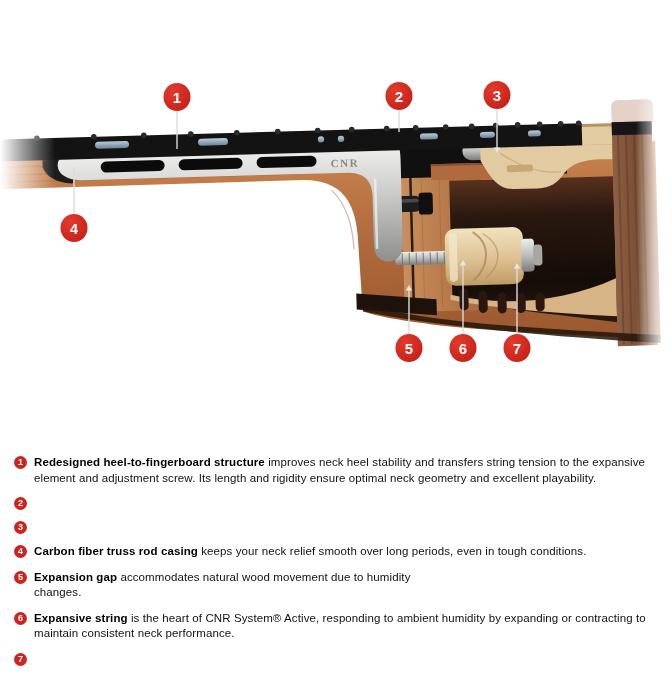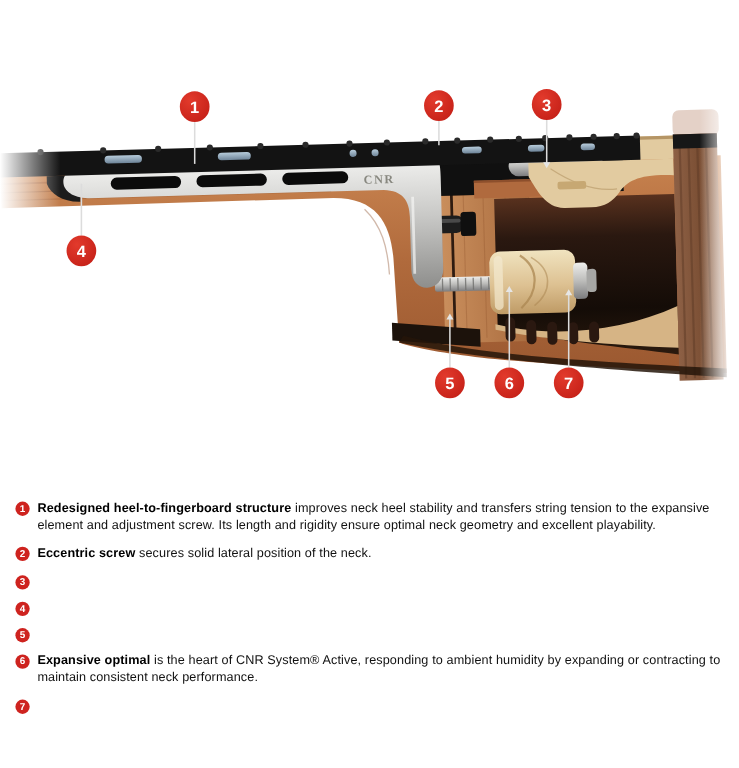--- a/index.html
+++ b/index.html
@@ -268,31 +268,33 @@
 </svg>
 </div>
 
 <div class="legend">
   <div class="legend-item">
     <span class="badge">1</span>
     <p><b>Redesigned heel-to-fingerboard structure</b> <span class="desc">improves neck heel stability and transfers string tension to the expansive element and adjustment screw. Its length and rigidity ensure optimal neck geometry and excellent playability.</span></p>
   </div>
   <div class="legend-item">
     <span class="badge">2</span>
-    <p><b>Eccentric screw</b> <span class="desc">secures solid lateral position of the neck.</span></p>
   </div>
   <div class="legend-item">
     <span class="badge">3</span>
   </div>
   <div class="legend-item">
     <span class="badge">4</span>
+    <p><b>Carbon fiber truss rod casing</b> <span class="desc">keeps your neck relief smooth over long periods, even in tough conditions.</span></p>
   </div>
   <div class="legend-item">
     <span class="badge">5</span>
+    <p><b>Expansion gap</b> <span class="desc">accommodates natural wood movement due to humidity
+changes.</span></p>
   </div>
   <div class="legend-item">
     <span class="badge">6</span>
-    <p><b>Expansive optimal</b> <span class="desc">is the heart of CNR System® Active, responding to ambient humidity by expanding or contracting to maintain consistent neck performance.</span></p>
+    <p><b>Expansive string</b> <span class="desc">is the heart of CNR System® Active, responding to ambient humidity by expanding or contracting to maintain consistent neck performance.</span></p>
   </div>
   <div class="legend-item">
     <span class="badge">7</span>
   </div>
 </div>
 
 </body></html>

